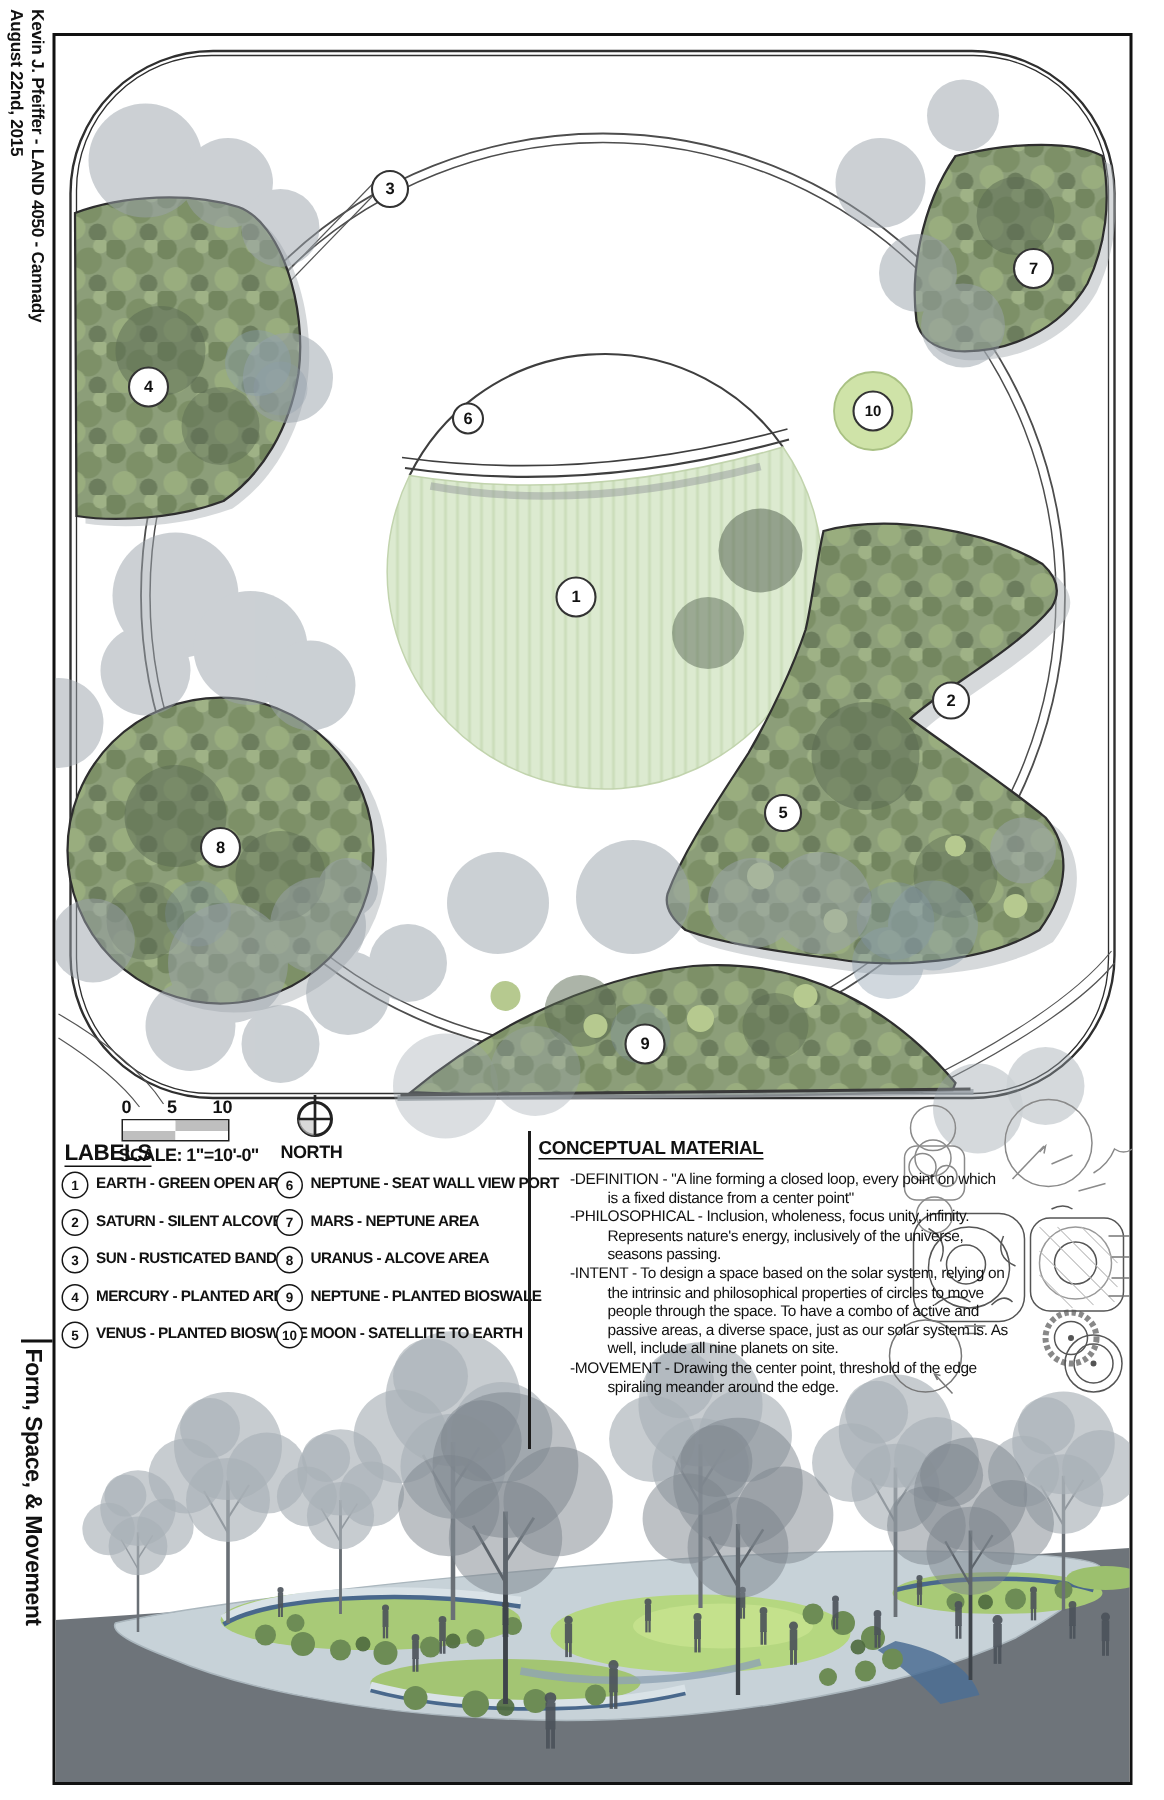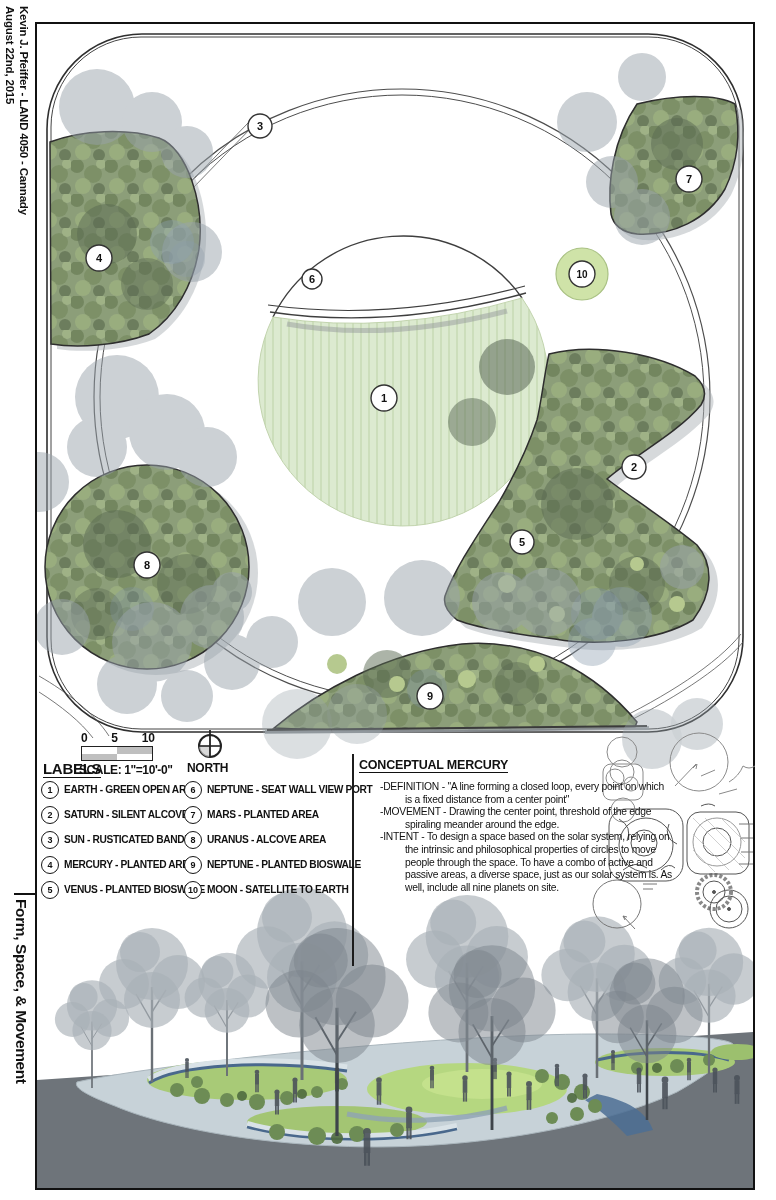--- a/index.html
+++ b/index.html
@@ -286,42 +286,43 @@
           <span class="ltext">VENUS - PLANTED BIOSWALE</span>
         </li>
     </ul>
     <ul class="lcol colR">
       <li>
           <span class="lnum">6</span>
           <span class="ltext">NEPTUNE - SEAT WALL VIEW PORT</span>
         </li>
       <li>
           <span class="lnum">7</span>
-          <span class="ltext">MARS - PLANTED AREA</span>
+          <span class="ltext">MARS - NEPTUNE AREA</span>
         </li>
       <li>
           <span class="lnum">8</span>
           <span class="ltext">URANUS - ALCOVE AREA</span>
         </li>
       <li>
           <span class="lnum">9</span>
           <span class="ltext">NEPTUNE - PLANTED BIOSWALE</span>
         </li>
       <li>
           <span class="lnum">10</span>
           <span class="ltext">MOON - SATELLITE TO EARTH</span>
         </li>
     </ul>
 
     <div class="abs divider"></div>
-    <div class="abs con-title">CONCEPTUAL MERCURY</div>
+    <div class="abs con-title">CONCEPTUAL MATERIAL</div>
     <div class="abs con-body">
       <div class="con-entry"><span class="term">-DEFINITION - </span><span>"A line forming a closed loop, every point on which is a fixed distance from a center point"</span></div>
+      <div class="con-entry"><span class="term">-PHILOSOPHICAL - </span><span>Inclusion, wholeness, focus unity, infinity. Represents nature's energy, inclusively of the universe, seasons passing.</span></div>
+      <div class="con-entry"><span class="term">-INTENT - </span><span>To design a space based on the solar system, relying on the intrinsic and philosophical properties of circles to move people through the space. To have a combo of active and passive areas, a diverse space, just as our solar system is. As well, include all nine planets on site.</span></div>
       <div class="con-entry"><span class="term">-MOVEMENT - </span><span>Drawing the center point, threshold of the edge spiraling meander around the edge.</span></div>
-      <div class="con-entry"><span class="term">-INTENT - </span><span>To design a space based on the solar system, relying on the intrinsic and philosophical properties of circles to move people through the space. To have a combo of active and passive areas, a diverse space, just as our solar system is. As well, include all nine planets on site.</span></div>
     </div>
 
     <svg class="sketches abs" width="168" height="212" viewBox="0 0 168 212" xmlns="http://www.w3.org/2000/svg">
       <g stroke="#8a8a8a" fill="none" stroke-width="1">
         <g>
           <circle cx="33" cy="28" r="15"></circle>
             <rect x="14" y="40" width="40" height="36" rx="8"></rect>
           <circle cx="26" cy="54" r="9"></circle>
             <circle cx="42" cy="60" r="7"></circle>
             <circle cx="33" cy="48" r="12"></circle>

